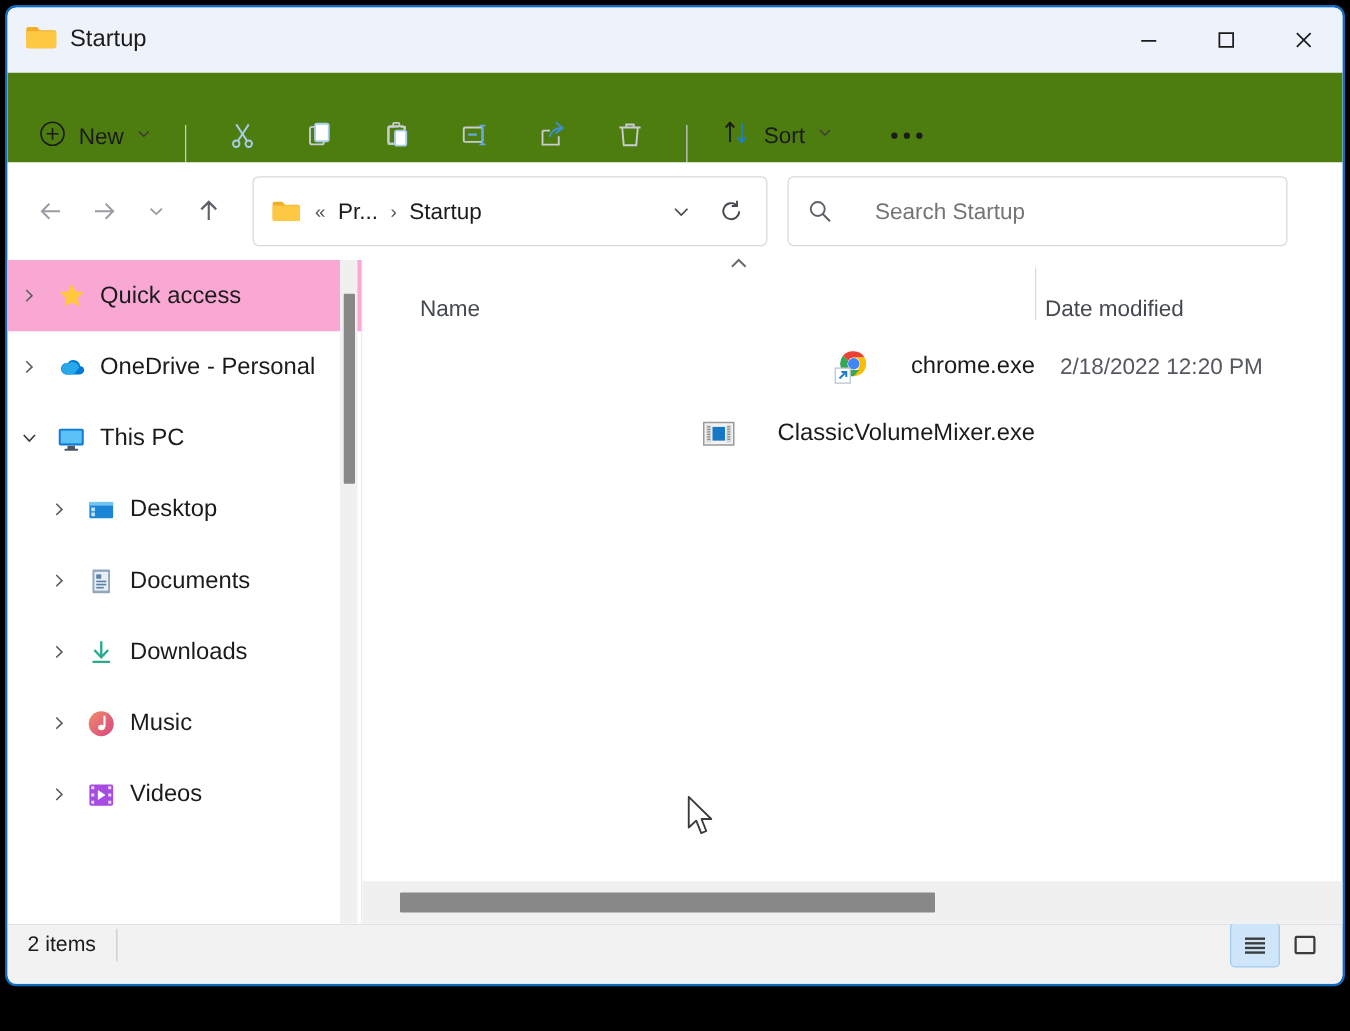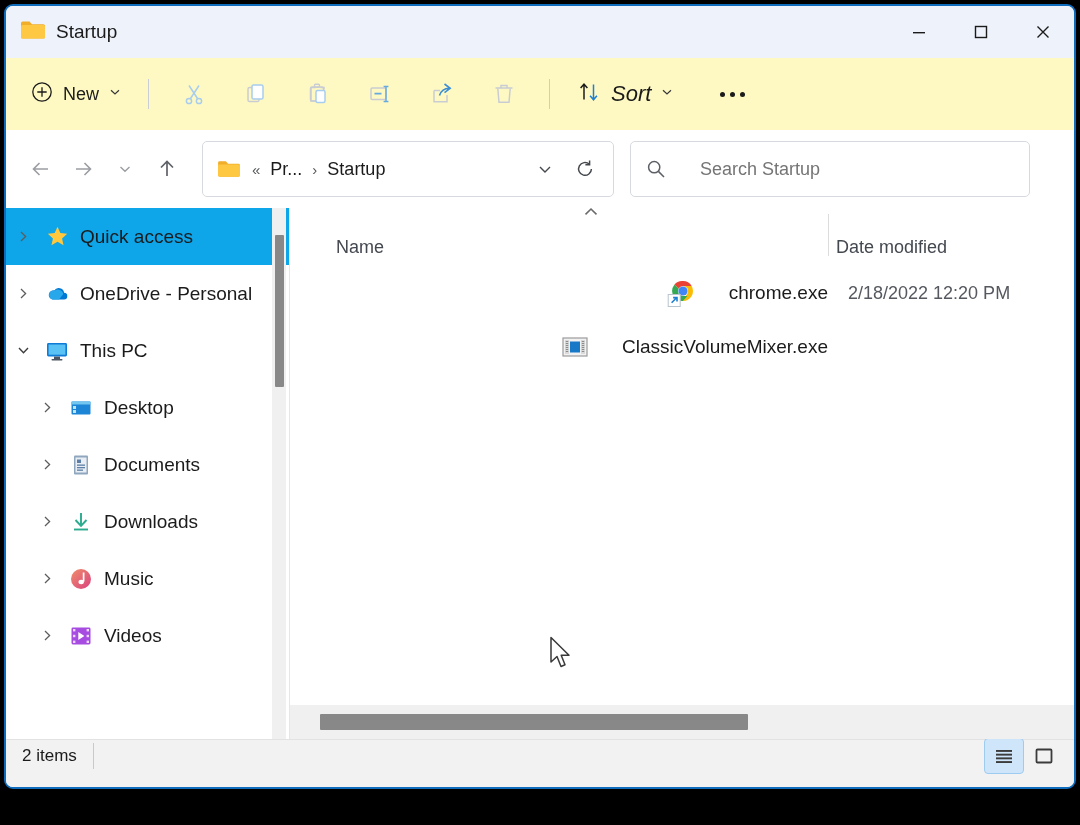--- a/index.html
+++ b/index.html
@@ -49,23 +49,23 @@
   }
   .win-btn {
     width: 62px; height: 52px;
     display: flex; align-items: center; justify-content: center;
     cursor: default;
   }
 
   
   #commandbar {
     height: 72px;
-    background: #fef9c3;
-    display: flex;
-    align-items: center;
+    background: #4d7c0f;
+    display: flex;
+    align-items: flex-end;
     padding: 0 14px;
     flex: 0 0 auto;
   }
   .cmd-new {
     display: flex; align-items: center; gap: 9px;
     padding: 6px 12px 6px 10px;
     border-radius: 5px;
     cursor: default;
   }
   .cmd-new-label { font-size: 18px; color: #1b1b1b; }
@@ -79,21 +79,21 @@
     display: flex; align-items: center; justify-content: center;
     border-radius: 5px;
     cursor: default;
     margin: 0 6px;
   }
   .cmd-sort {
     display: flex; align-items: center; gap: 9px;
     padding: 6px 12px;
     border-radius: 5px; cursor: default;
   }
-  .cmd-sort-label { font-size: 22px; color: #1b1b1b; font-style: italic; }
+  .cmd-sort-label { font-size: 18px; color: #1b1b1b; }
   .cmd-more {
     width: 48px; height: 44px;
     display: flex; align-items: center; justify-content: center;
     gap: 5px; border-radius: 5px; cursor: default;
     margin-left: 22px;
   }
   .dot { width: 5px; height: 5px; border-radius: 50%; background: #1b1b1b; }
 
   
   #addressrow {
@@ -160,21 +160,21 @@
     flex: 0 0 auto;
     overflow: hidden;
   }
   .tree-item {
     height: 57px;
     display: flex;
     align-items: center;
     cursor: default;
     padding-right: 6px;
   }
-  .tree-item.selected { background: #0ea5e9; }
+  .tree-item.selected { background: #f9a8d4; }
   .chev {
     width: 34px; flex: 0 0 34px;
     display: flex; align-items: center; justify-content: center;
   }
   .tree-ico {
     width: 34px; flex: 0 0 34px;
     display: flex; align-items: center; justify-content: center;
   }
   .tree-label {
     font-size: 19px; color: #1b1b1b;

